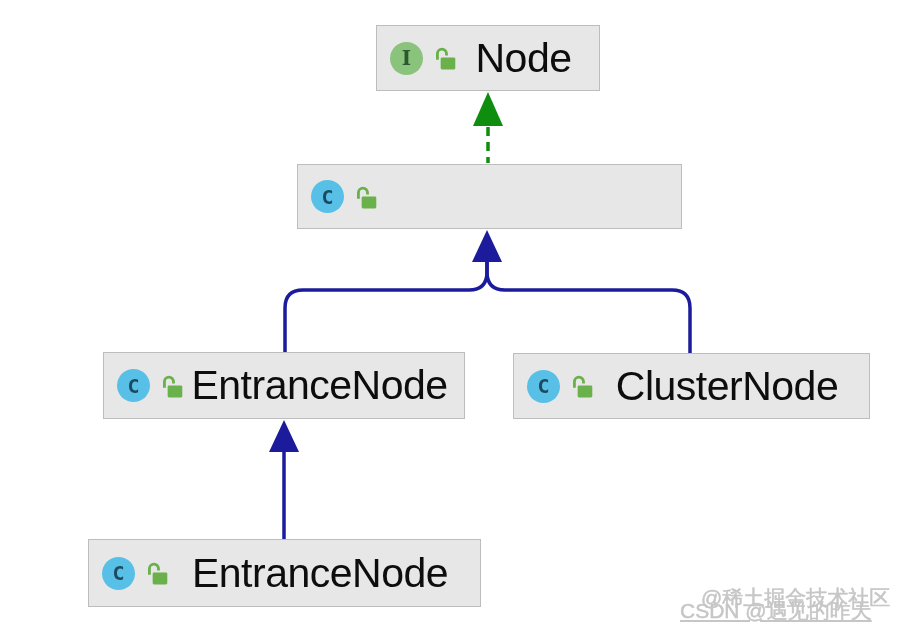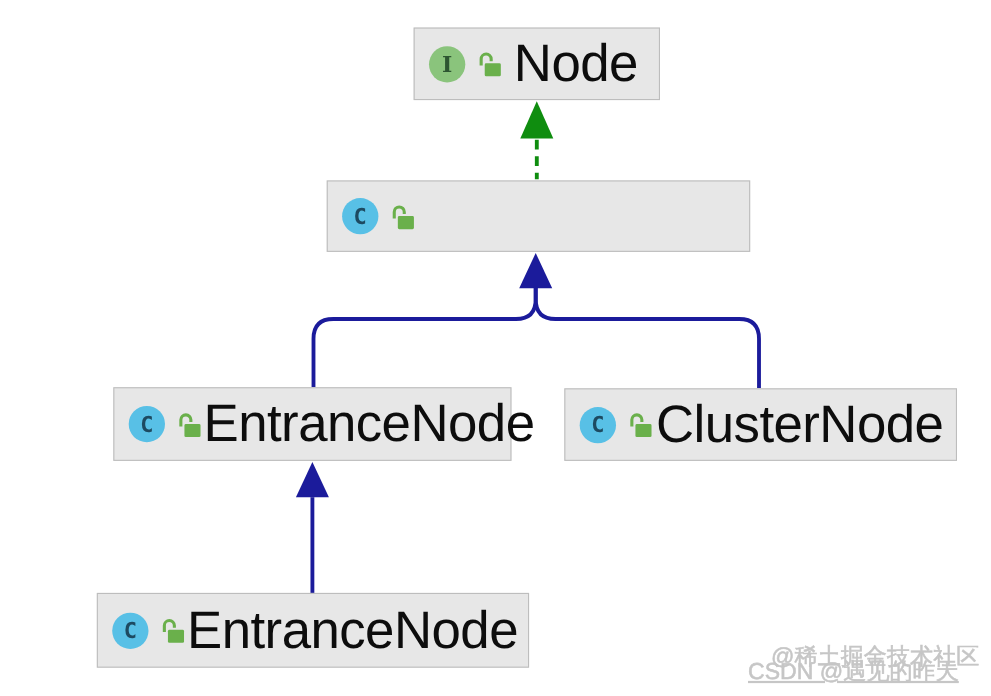--- a/index.html
+++ b/index.html
@@ -19,21 +19,21 @@
     display:flex;align-items:center;justify-content:center;
     font-family:"DejaVu Sans Mono","Liberation Mono",monospace;
     font-size:20px;font-weight:600;line-height:1;
   }
   .icon-circle.kind-class{background:var(--class_icon_bg);color:var(--class_letter);}
   .icon-circle.kind-interface{background:var(--interface_icon_bg);color:var(--interface_letter);}
   .icon-circle.kind-interface{font-family:"DejaVu Serif","Liberation Serif",serif;font-weight:700;}
   .lock{margin-left:9px;flex:0 0 26px;}
   .box-label{
     flex:1;text-align:center;padding-right:10px;
-    font-size:48px;font-weight:500;color:#0d0d0d;letter-spacing:-0.5px;
+    font-size:41px;font-weight:500;color:#0d0d0d;letter-spacing:-0.5px;
     white-space:nowrap;
   }
   .watermark{
     position:absolute;color:var(--watermark);font-size:21px;line-height:1;
     -webkit-text-stroke:0.5px var(--watermark);white-space:nowrap;
   }
   .wm-1{left:701px;top:587px;}
   .wm-2{left:680px;top:600px;text-decoration:underline;}
 </style>
 </head>

